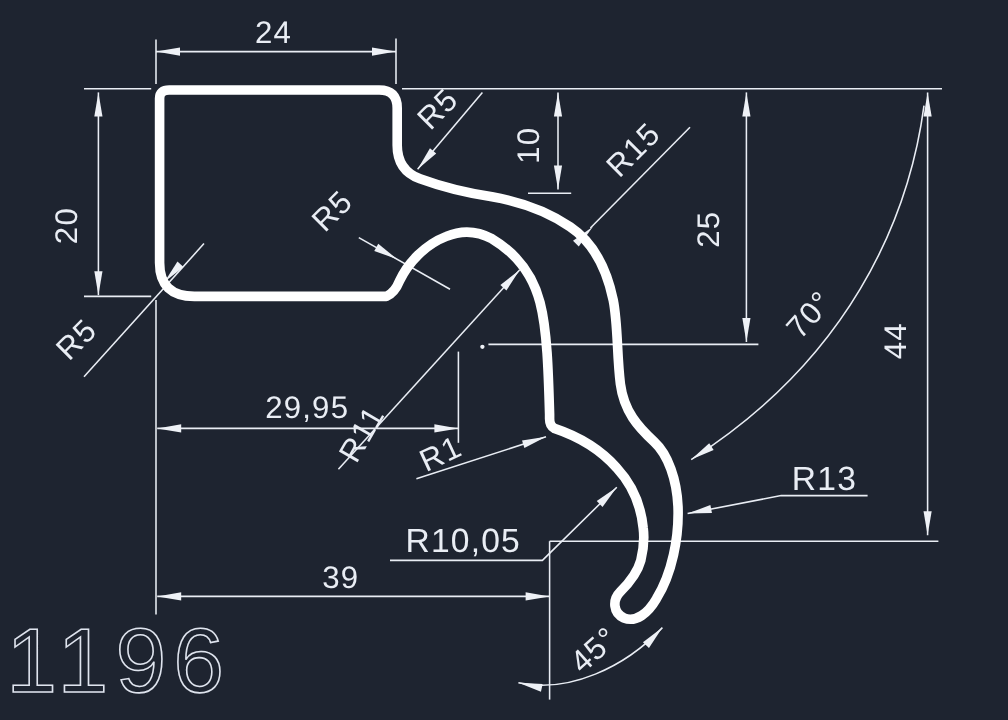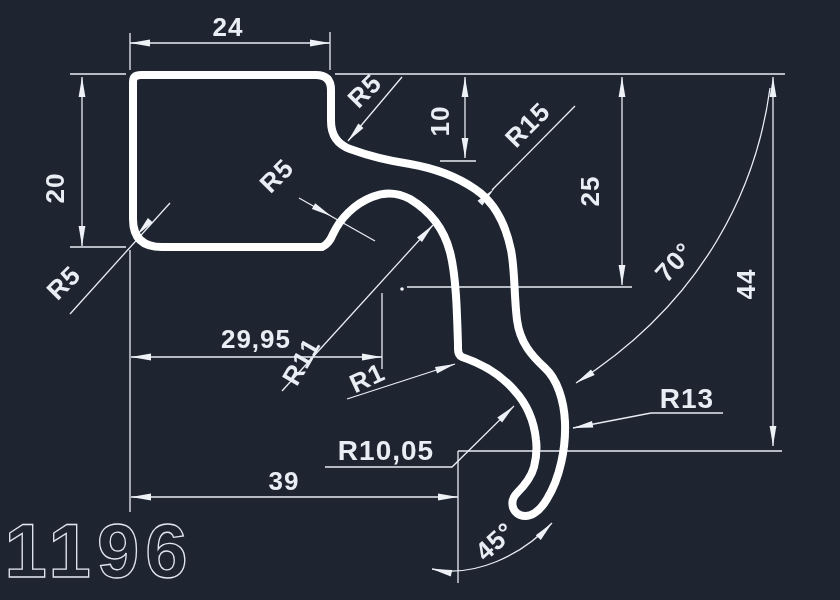--- a/index.html
+++ b/index.html
@@ -1,17 +1,17 @@
 <!DOCTYPE html>
 <html><head>
 <meta charset="utf-8">
 <style>
   html,body{margin:0;padding:0;background:#1e2430;}
   .stage{position:relative;width:840px;height:600px;background:#1e2430;overflow:hidden;
-         font-family:"Liberation Sans",sans-serif;font-weight:bold;}
+         font-family:"Liberation Sans",sans-serif;}
   svg{display:block}
   .dimtxt{fill:#e9edf4;font-family:"Liberation Sans",sans-serif;font-size:26px;letter-spacing:1px;}
   .dimtxt-big{fill:#e9edf4;font-family:"Liberation Sans",sans-serif;font-size:28px;letter-spacing:1px;}
   .partno{fill:none;stroke:#dfe4ee;stroke-width:1.3;font-family:"Liberation Sans",sans-serif;
           font-size:76px;letter-spacing:6px;}
   .thin{stroke:#e9edf4;stroke-width:1.3;fill:none;}
   .arrow{fill:#eef1f6;stroke:none;}
   .profile{stroke:#ffffff;stroke-width:8;fill:none;stroke-linejoin:round;stroke-linecap:round;}
 </style>
 </head>

